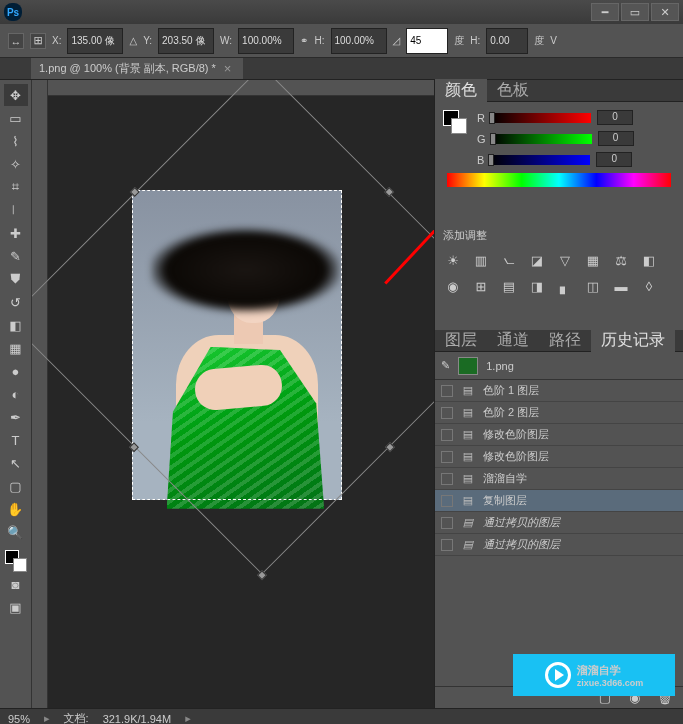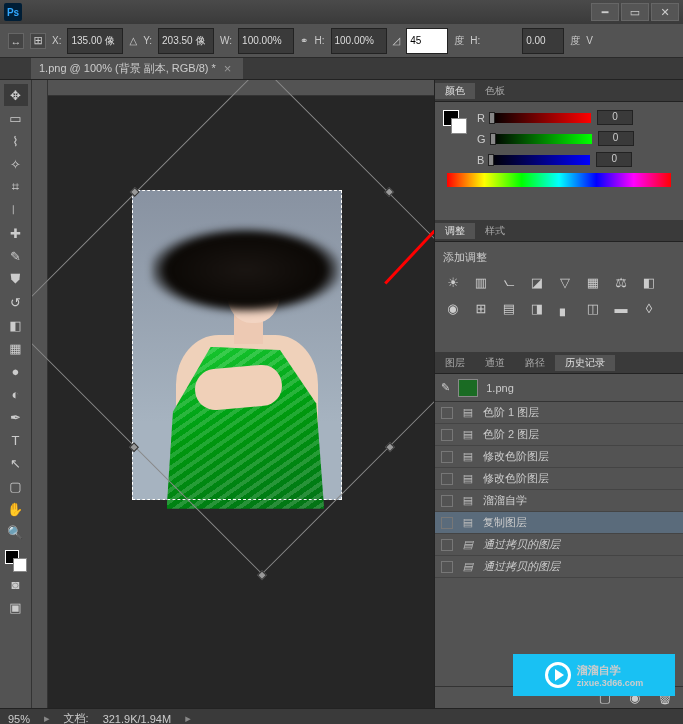--- a/index.html
+++ b/index.html
@@ -1,18 +1,18 @@
 <!DOCTYPE html>
 <html><head>
 <meta charset="utf-8">
 <style>
 *{margin:0;padding:0;box-sizing:border-box;font-family:"Microsoft YaHei",sans-serif;font-size:11px;color:#ccc;user-select:none}
 body{width:683px;height:724px;background:#535353;overflow:hidden;position:relative}
 .titlebar{height:24px;background:linear-gradient(#4a4a4a,#3a3a3a);display:flex;align-items:center;padding:0 4px}
-.ps-logo{width:18px;height:18px;background:#001e36;display:flex;align-items:center;justify-content:center;color:#31a8ff;font-weight:bold;font-size:10px;border-radius:2px}
+.ps-logo{width:18px;height:18px;background:#001e36;display:flex;align-items:center;justify-content:center;color:#31a8ff;font-weight:bold;font-size:10px;border-radius:8px}
 .menubar{display:flex;gap:2px;margin-left:8px}
 .menu-item{padding:3px 6px;color:#ddd;cursor:default}
 .winbtns{margin-left:auto;display:flex}
 .winbtn{width:28px;height:18px;display:flex;align-items:center;justify-content:center;background:#555;margin-left:2px;border:1px solid #666}
 .optionsbar{height:34px;background:#535353;border-bottom:1px solid #2a2a2a;display:flex;align-items:center;padding:0 8px;gap:6px}
 .opt-icon{width:16px;height:16px;display:flex;align-items:center;justify-content:center;border:1px solid #666;background:#444}
 .opt-input{width:56px;height:26px;background:#3a3a3a;border:1px solid #222;color:#ddd;font-size:10px;padding:0 3px}
 .opt-input.hl{background:#fff;color:#000}
 .opt-lbl{color:#ccc;font-size:10px}
 .doctab-row{height:22px;background:#3a3a3a;border-bottom:1px solid #222;display:flex;align-items:center;padding-left:31px}
@@ -37,21 +37,21 @@
 .dress{position:absolute;top:48%;left:2%;width:100%;height:55%;background:linear-gradient(165deg,#23c43a 0%,#059618 50%,#0f7320 100%);clip-path:polygon(28% 0%,72% 2%,95% 35%,100% 100%,0% 100%,4% 40%);filter:contrast(1.1)}
 .dress::after{content:"";position:absolute;inset:0;background:repeating-linear-gradient(145deg,rgba(255,255,255,0.15) 0 4px,transparent 4px 9px)}
 .arm{position:absolute;top:55%;left:20%;width:55%;height:14%;background:#f0d0b8;border-radius:20px;transform:rotate(-5deg)}
 .marquee{position:absolute;border:1px dashed #000;outline:1px dashed #fff;outline-offset:-1px;pointer-events:none}
 .transform-box{position:absolute;left:50px;top:60px;width:360px;height:360px;transform:rotate(45deg);pointer-events:none}
 .tb-rect{position:absolute;inset:0;border:1px solid #888}
 .handle{position:absolute;width:7px;height:7px;background:#999;border:1px solid #333}
 .arrow{position:absolute;width:3px;background:#f00;transform-origin:top center}
 .panels{width:249px;background:#535353;border-left:1px solid #222;display:flex;flex-direction:column}
 .panel-head{height:22px;background:#3a3a3a;display:flex;align-items:center;border-bottom:1px solid #222}
-.ptab{padding:1px 10px;color:#aaa;font-size:10px}
+.ptab{padding:1px 10px;color:#aaa;font-size:16px}
 .ptab.on{background:#535353;color:#e0e0e0}
 .color-panel{height:118px;padding:8px;position:relative}
 .cp-swatch{width:24px;height:24px;position:relative}
 .cp-swatch .a{position:absolute;width:16px;height:16px;background:#000;border:1px solid #fff;top:0;left:0}
 .cp-swatch .b{position:absolute;width:16px;height:16px;background:#fff;border:1px solid #888;bottom:0;right:0}
 .slider-row{display:flex;align-items:center;gap:6px;margin-bottom:6px;margin-left:34px}
 .slider{width:100px;height:10px;position:relative}
 .slider.r{background:linear-gradient(90deg,#000,#f00)}
 .slider.g{background:linear-gradient(90deg,#000,#0f0)}
 .slider.b{background:linear-gradient(90deg,#000,#00f)}
@@ -97,21 +97,21 @@
   <input class="opt-input" value="203.50 像" style="">
   <span class="opt-lbl">W:</span>
   <input class="opt-input" value="100.00%" style="">
   <span class="opt-lbl">⚭</span>
   <span class="opt-lbl">H:</span>
   <input class="opt-input" value="100.00%" style="">
   <span class="opt-lbl">◿</span>
   <input class="opt-input hl" style="width: 42px;" value="45">
   <span class="opt-lbl">度</span>
   <span class="opt-lbl">H:</span>
-  <input class="opt-input" style="width: 42px; margin-left: 36px;" value="0.00">
+  <input class="opt-input" style="width: 42px;" value="0.00">
   <span class="opt-lbl">度</span>
   <span class="opt-lbl">V</span>
 </div>
 
 <div class="doctab-row">
   <div class="doctab">
     <span>1.png @ 100% (背景 副本, RGB/8) *</span>
     <span class="x">×</span>
   </div>
 </div>
@@ -202,24 +202,20 @@
       <div class="slider-row">
         <span>B</span>
         <div class="slider b">
             <div class="thumb"></div>
           </div>
         <div class="sval">0</div>
       </div>
       <div class="spectrum"></div>
     </div>
 
-    <div class="panel-head">
-      <div class="ptab on">调整</div>
-      <div class="ptab">样式</div>
-    </div>
     <div class="adjust-panel">
       <div>添加调整</div>
       <div class="adjust-icons">
         <div class="adj-ic">☀</div>
         <div class="adj-ic">▥</div>
         <div class="adj-ic">⦦</div>
         <div class="adj-ic">◪</div>
         <div class="adj-ic">▽</div>
         <div class="adj-ic">▦</div>
         <div class="adj-ic">⚖</div>

